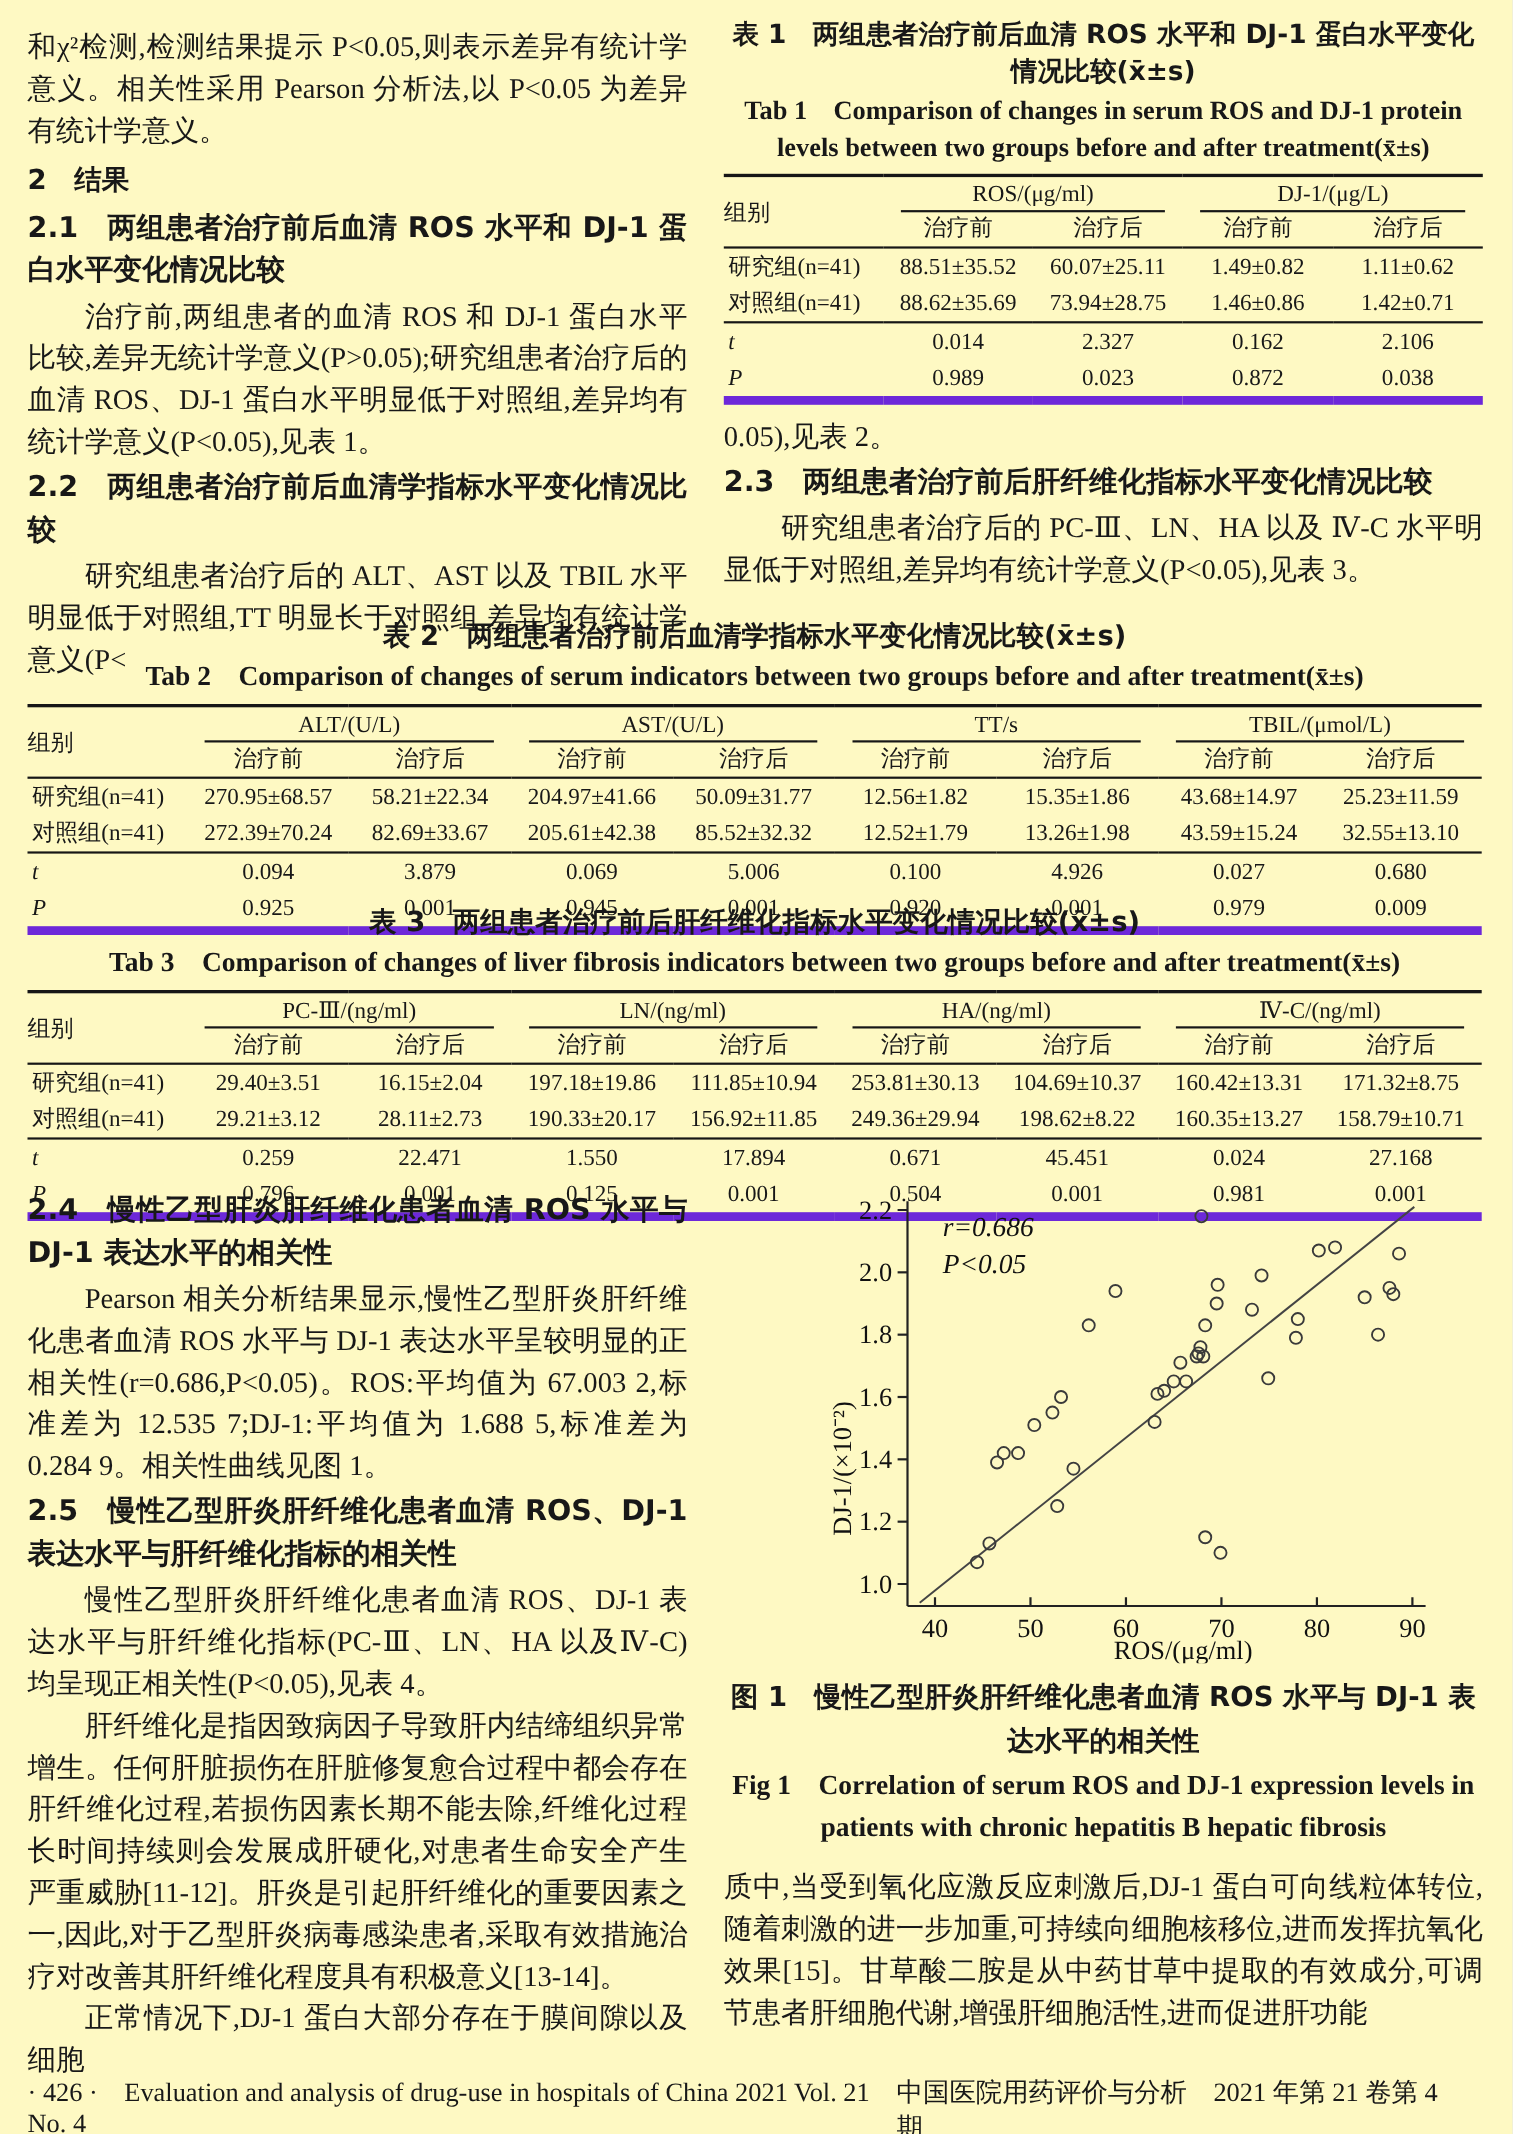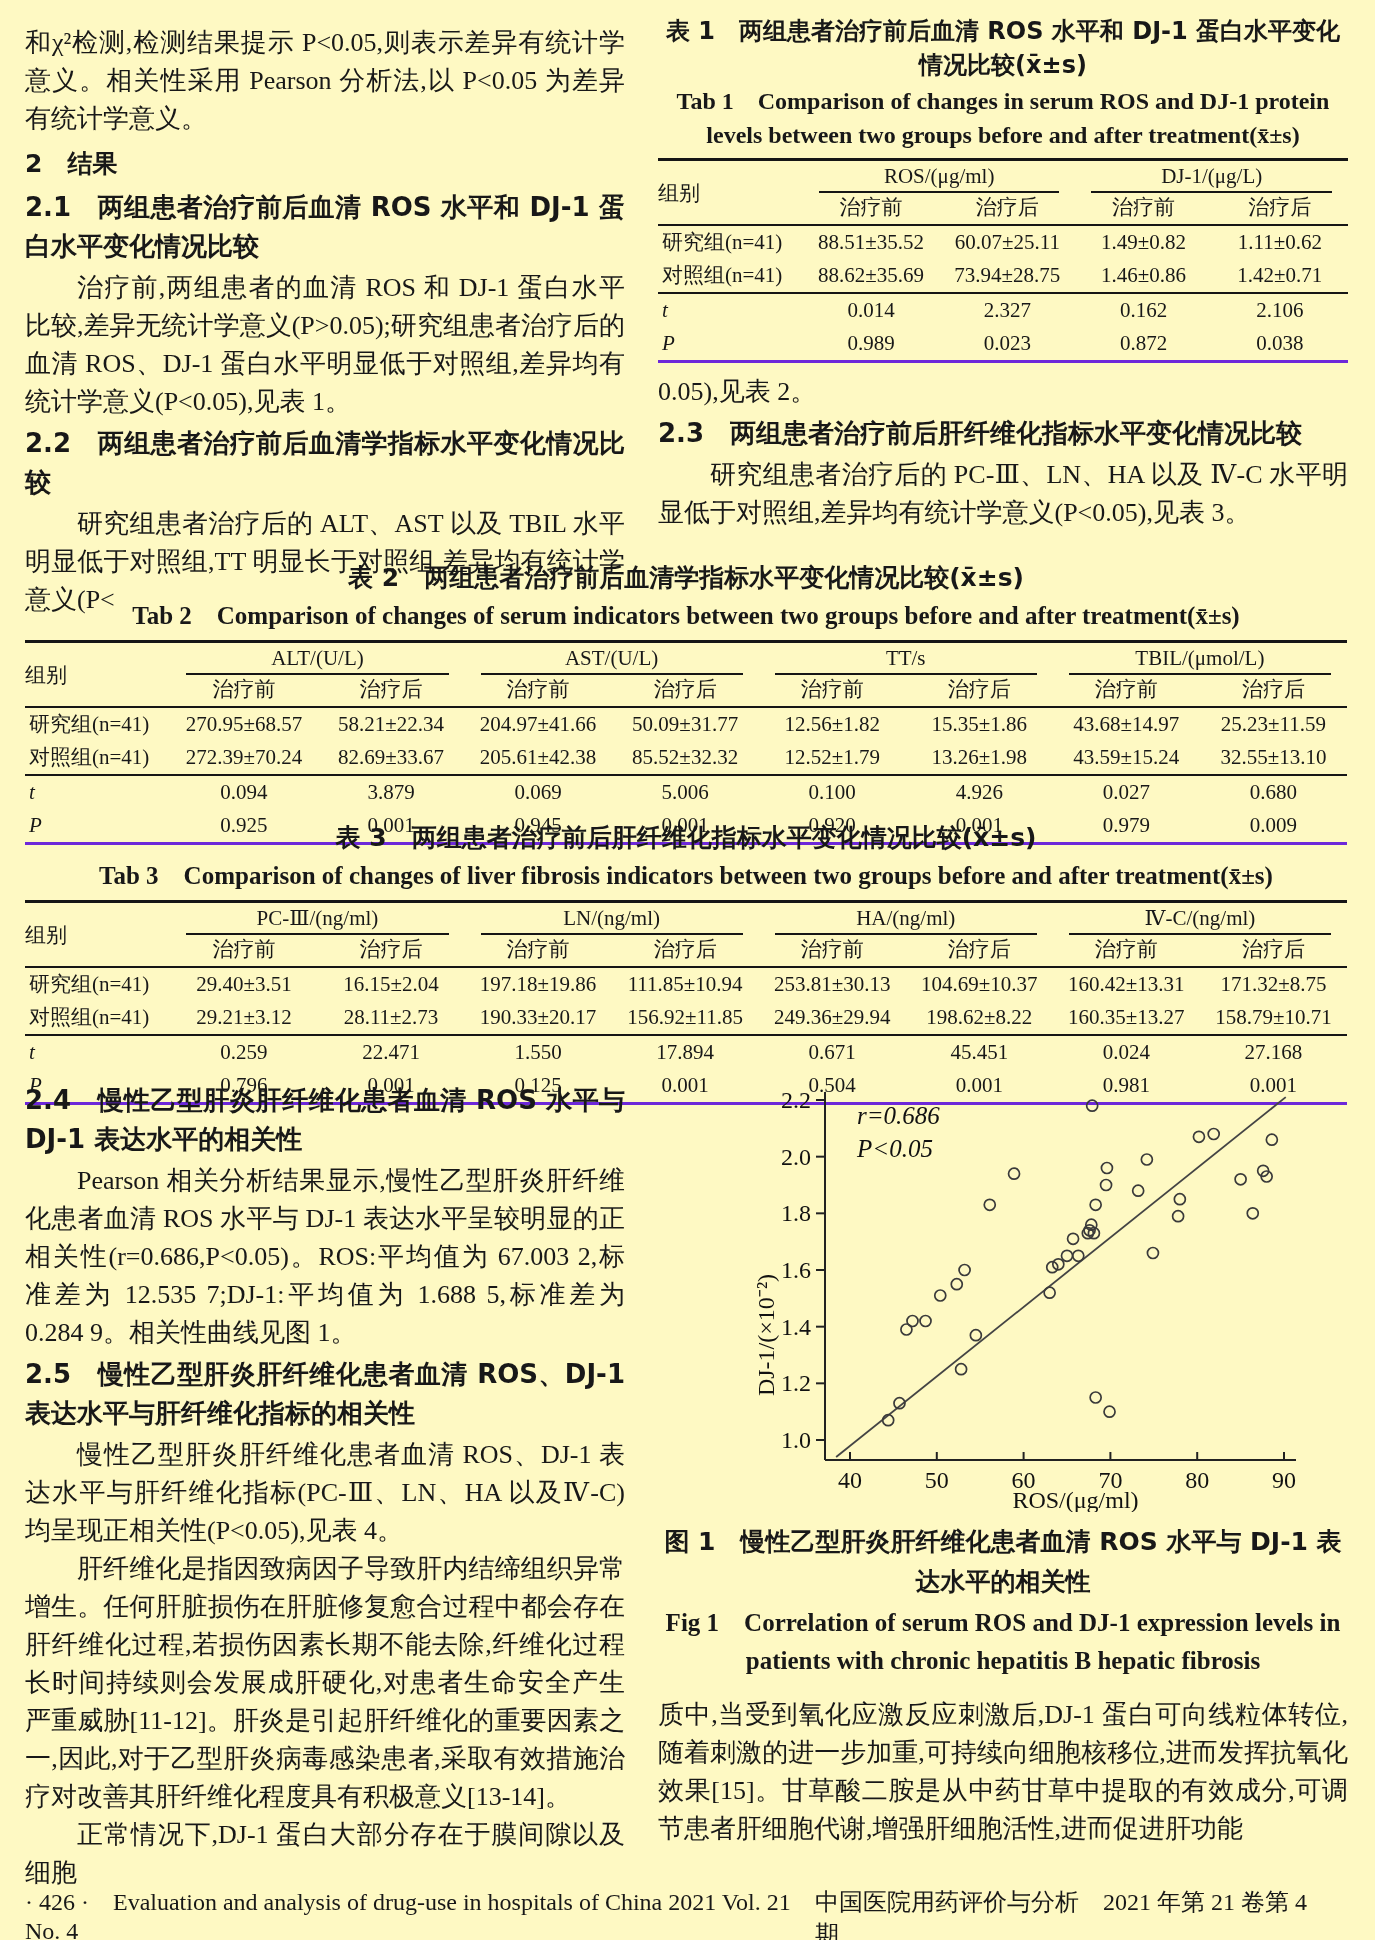--- a/index.html
+++ b/index.html
@@ -10,21 +10,21 @@
   p.body.indent{text-indent:52px;}
   .h-sec{font-family:"DejaVu Sans","Liberation Sans",sans-serif;font-weight:bold;
          font-size:25px;line-height:40px;margin:6px 0 4px 0;}
   .h-sub{font-family:"DejaVu Sans","Liberation Sans",sans-serif;font-weight:bold;
          font-size:26px;line-height:39px;text-align:justify;margin:3px 0;}
   .tbl-title-zh{font-family:"DejaVu Sans","Liberation Sans",sans-serif;font-weight:bold;
                 font-size:24px;line-height:34px;text-align:center;margin:0 0 2px 0;}
   .tbl-title-en{font-weight:bold;font-size:24px;line-height:34px;text-align:center;margin:0 0 6px 0;}
   .tbl-title-zh.big,.tbl-title-en.big{font-size:25px;line-height:36px;}
   table.acad{width:100%;border-collapse:collapse;border-top:3px solid #161616;
-             border-bottom:3px solid #6d28d9;font-size:21px;}
+             border-bottom:8px solid #6d28d9;font-size:21px;}
   table.acad th,table.acad td{font-weight:normal;text-align:center;padding:3px 2px;line-height:27px;}
   table.acad .lbl{text-align:left;padding-left:4px;white-space:nowrap;}
   table.acad tr.grp th{border-bottom:none;padding:2px 0 0 0;}
   table.acad tr.grp th .grp-line{border-bottom:2px solid #161616;margin:0 16px;padding-bottom:1px;}
   table.acad tr.grp th.lblhead{border-bottom:2px solid #161616;vertical-align:middle;}
   table.acad tr.sub th{border-bottom:2px solid #161616;padding:1px 2px 3px 2px;}
   table.acad tr.rule-after td{border-bottom:2px solid #161616;}
   .it{font-style:italic;font-family:"Liberation Serif","DejaVu Serif",serif;}
   .cap-zh{font-family:"DejaVu Sans","Liberation Sans",sans-serif;font-weight:bold;
           font-size:25px;line-height:40px;text-align:center;margin:0;}

